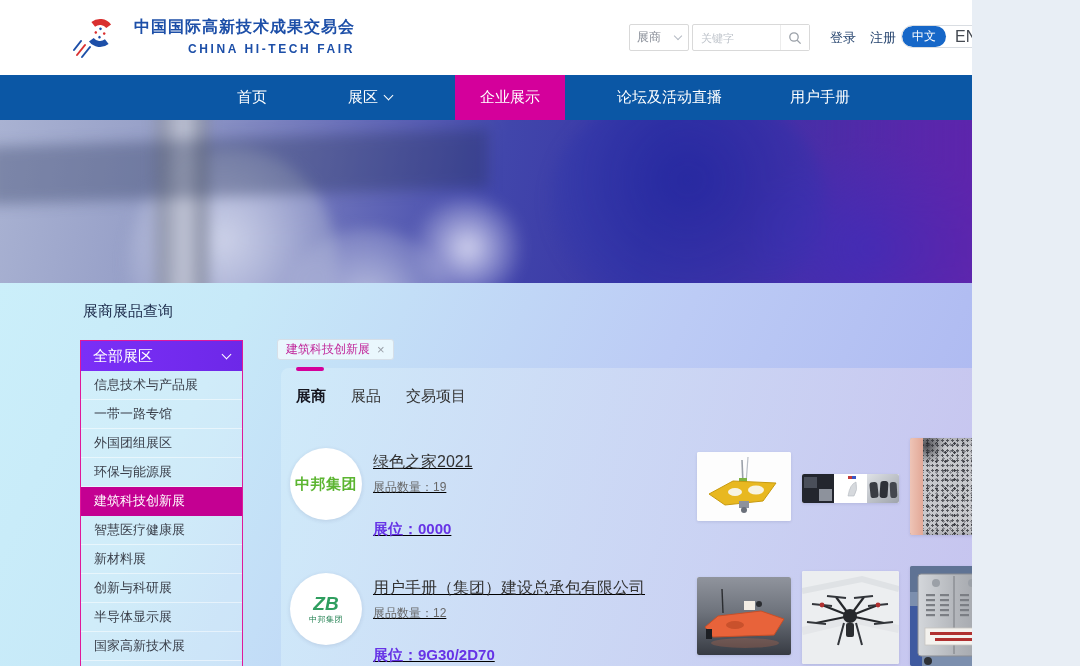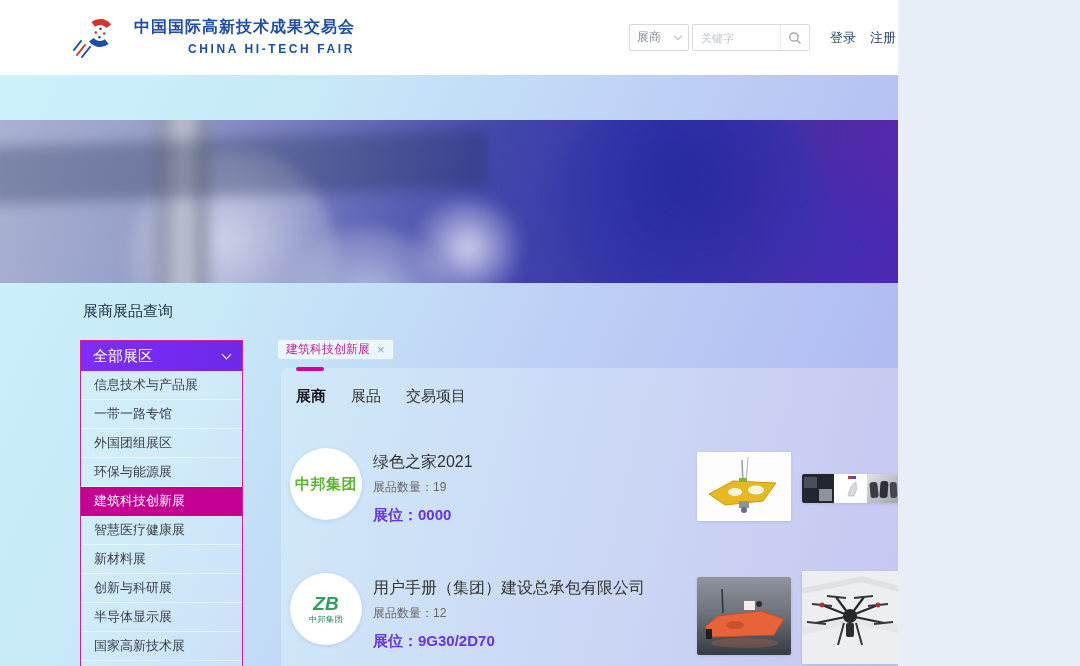--- a/index.html
+++ b/index.html
@@ -1,18 +1,18 @@
 <!DOCTYPE html>
 <html><head>
 <meta charset="utf-8">
 <style>
   * { margin:0; padding:0; box-sizing:border-box; }
   html,body { background:#e8eef5; }
   body { font-family:"Liberation Sans","DejaVu Sans",sans-serif; }
-  .page { position:relative; width:898px; height:666px; overflow:hidden;
+  .page { position:relative; width:972px; height:666px; overflow:hidden;
     background:linear-gradient(115deg,#cdf2fb 0%,#c7e9f8 30%,#bccbf5 65%,#aab4f0 100%); }
 
   
   .header { position:absolute; top:0; left:0; width:1080px; height:75px; background:#fff; }
   .logo-wrap { position:absolute; left:73px; top:15px; display:flex; gap:11px; cursor:pointer; }
   .brand-zh { font-size:16px; font-weight:bold; color:#1d4fa8; letter-spacing:1px; margin-top:2px; }
   .brand-en { font-size:12px; font-weight:bold; color:#1d4fa8; letter-spacing:2.6px; margin-top:4px;text-align:right; }
 
   .hdr-search { position:absolute; left:629px; top:24px; height:27px; display:flex; }
   .hdr-select { width:60px; height:27px; border:1px solid #d9d9d9; border-radius:2px; background:#fff;
@@ -84,25 +84,25 @@
   .tab.active { font-weight:bold; color:#15151f; }
 
   .avatar { position:absolute; left:9px; width:72px; height:72px; background:#fff; border-radius:50%;
     display:flex; flex-direction:column; align-items:center; justify-content:center;
     box-shadow:0 1px 4px rgba(30,40,90,.12); cursor:pointer; }
   .av1 { top:80px; } .av2 { top:205px; }
   .logo-green { color:#5cb531; font-weight:bold; font-size:15px; letter-spacing:.5px; }
   .zb-mark { font-size:19px; font-weight:bold; font-style:italic; color:#2f9e5f; line-height:1; }
   .zb-text { font-size:8px; color:#1f7f4f; margin-top:1px; letter-spacing:.5px; }
 
-  .info { position:absolute; left:92px; }
+  .info { position:absolute; left:92px;text-decoration:underline; }
   .info1 { top:84px; } .info2 { top:210px; }
   .exh-name { font-size:16px; color:#333; cursor:pointer; }
   .exh-count { font-size:12px; color:#666; margin-top:6px; }
-  .exh-booth { font-size:15px; color:#6633e6; font-weight:bold; margin-top:10px; }
+  .exh-booth { font-size:15px; color:#6633e6; font-weight:bold; margin-top:24px; }
 
   .card { position:absolute; background:#fff; border-radius:2px; overflow:hidden;
     box-shadow:0 1px 3px rgba(30,40,90,.12); cursor:pointer; }
   .c1 { left:416px; top:84px;  width:94px; height:69px; }
   .c2 { left:521px; top:106px; width:97px; height:29px; }
   .c3 { left:629px; top:70px;  width:92px; height:97px; }
   .c4 { left:416px; top:209px; width:94px; height:78px; }
   .c5 { left:521px; top:203px; width:97px; height:93px; }
   .c6 { left:629px; top:198px; width:90px; height:100px; }
   .card svg { display:block; width:100%; height:100%; }
@@ -174,20 +174,38 @@
       <span>登录</span>
       <span>注册</span>
     </div>
 
     <div class="lang">
       <span class="lang-zh">中文</span>
       <span class="lang-en">EN</span>
     </div>
   </div>
 
+  <div class="nav">
+    <div class="nav-item" style="left:237px;">
+      <span>首页</span>
+    </div>
+    <div class="nav-item" style="left:348px;">
+      <span>展区</span>
+      <span class="chev-w"></span>
+    </div>
+    <div class="nav-item active" style="left:455px; width:110px;">
+      <span>企业展示</span>
+    </div>
+    <div class="nav-item" style="left:617px;">
+      <span>论坛及活动直播</span>
+    </div>
+    <div class="nav-item" style="left:790px;">
+      <span>用户手册</span>
+    </div>
+  </div>
 
   <div class="banner">
     <div class="banner-art">
       <div class="ba ba1"></div>
       <div class="bcol"></div>
       <div class="bband"></div>
       <div class="ba ba2"></div>
       <div class="ba bspot"></div>
       <div class="ba bfab1"></div>
       <div class="ba bfab2"></div>

